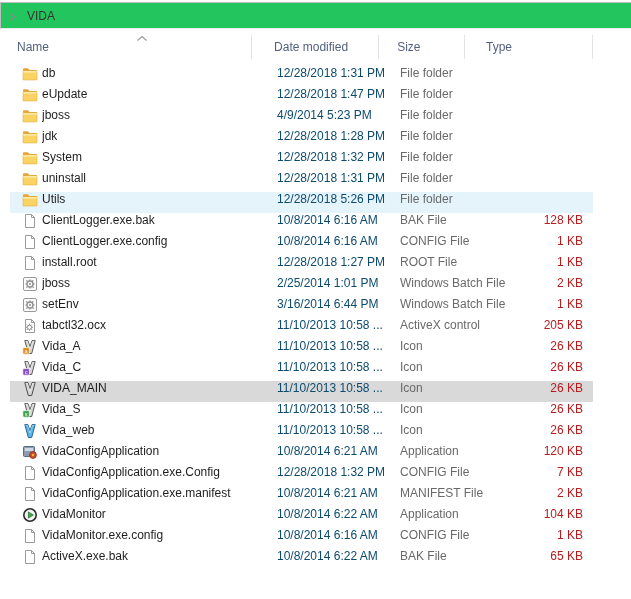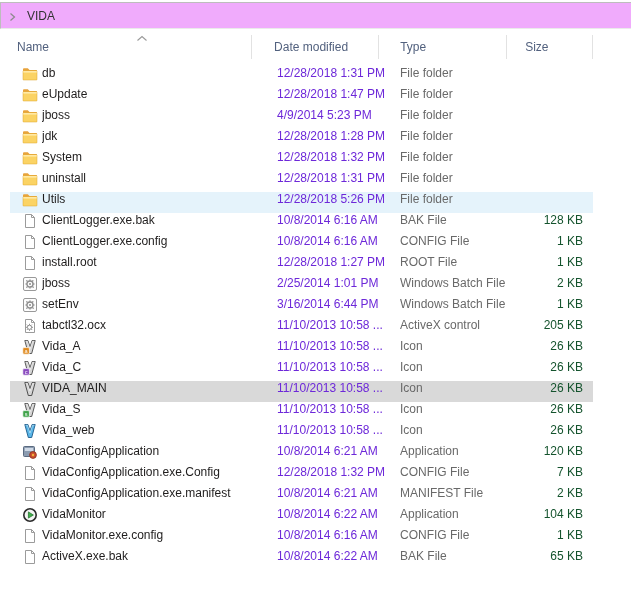--- a/index.html
+++ b/index.html
@@ -9,21 +9,21 @@
     font-size:12px;color:#1f1d1d;
     -webkit-font-smoothing:antialiased;
   }
   
   .topbar{
     margin-top:2px;height:25px;
     border-top:1px solid #bdbdbd;
     border-left:1px solid #bdbdbd;
     border-bottom:1px solid #ebebeb;
     display:flex;align-items:center;
-    padding-left:7px;background:#f0abfc;
+    padding-left:7px;background:#22c55e;
   }
   .topbar .crumb-chevron{width:9px;height:10px;display:inline-block;}
   .topbar .crumb-label{margin-left:10px;color:#333;}
   
   .colheader{
     position:relative;height:35px;
     display:flex;align-items:center;
     margin-left:10px;width:583px;
     color:#52617e;
     gap:8px;
@@ -43,23 +43,23 @@
   .list{padding-top:2px;}
   .row{
     height:21px;display:flex;
     margin-left:10px;width:583px;box-sizing:border-box;
   }
   .row.hover{background:#e5f3fb;}
   .row.selected{background:#d9d9d9;}
   .icon{width:16px;height:16px;margin-left:12px;margin-right:4px;flex:none;}
   .icon svg{display:block;}
   .c-name{width:221px;flex:none;white-space:nowrap;overflow:hidden;color:#1f1d1d;}
-  .c-date{width:124px;flex:none;box-sizing:border-box;padding-left:14px;color:#6d28d9;white-space:nowrap;}
+  .c-date{width:124px;flex:none;box-sizing:border-box;padding-left:14px;color:#0c4a6e;white-space:nowrap;}
   .c-type{width:125px;flex:none;box-sizing:border-box;padding-left:13px;color:#696969;white-space:nowrap;overflow:hidden;}
-  .c-size{width:81px;flex:none;box-sizing:border-box;padding-right:10px;color:#14532d;text-align:right;white-space:nowrap;}
+  .c-size{width:81px;flex:none;box-sizing:border-box;padding-right:10px;color:#b91c1c;text-align:right;white-space:nowrap;}
 </style>
 </head>
 <body>
 
 <div class="topbar">
   <span class="crumb-chevron">
     <svg width="9" height="10" viewBox="0 0 9 10">
         <path d="M2.5 1.5l4 3.5-4 3.5" fill="none" stroke="#8a8a8a" stroke-width="1.2"></path>
       </svg>
   </span>
@@ -67,22 +67,22 @@
 </div>
 
 <div class="colheader">
   <span class="sort-asc">
     <svg width="12" height="7" viewBox="0 0 12 7">
         <path d="M1.5 5.5L6 1.5l4.5 4" fill="none" stroke="#9a9a9a" stroke-width="1.1"></path>
       </svg>
   </span>
   <div class="hcell h-name">Name</div>
   <div class="hcell h-date">Date modified</div>
+  <div class="hcell h-size">Size</div>
   <div class="hcell h-type">Type</div>
-  <div class="hcell h-size">Size</div>
 </div>
 
 <div class="list">
     <div class="row">
     <span class="icon">
         <svg width="16" height="16" viewBox="0 0 16 16">
           <path d="M1 3.2c0-.5.4-.9.9-.9h3.9l1.7 1.8H14c.6 0 1 .4 1 .9v.6H1z" fill="#e8a33c"></path>
           <rect x="1" y="4.7" width="14" height="9.3" rx="0.6" fill="#fbd364" stroke="#dca42f" stroke-width="0.5"></rect>
           <rect x="1.3" y="5" width="13.4" height="1.6" fill="#ffe9a6"></rect>
         </svg>

